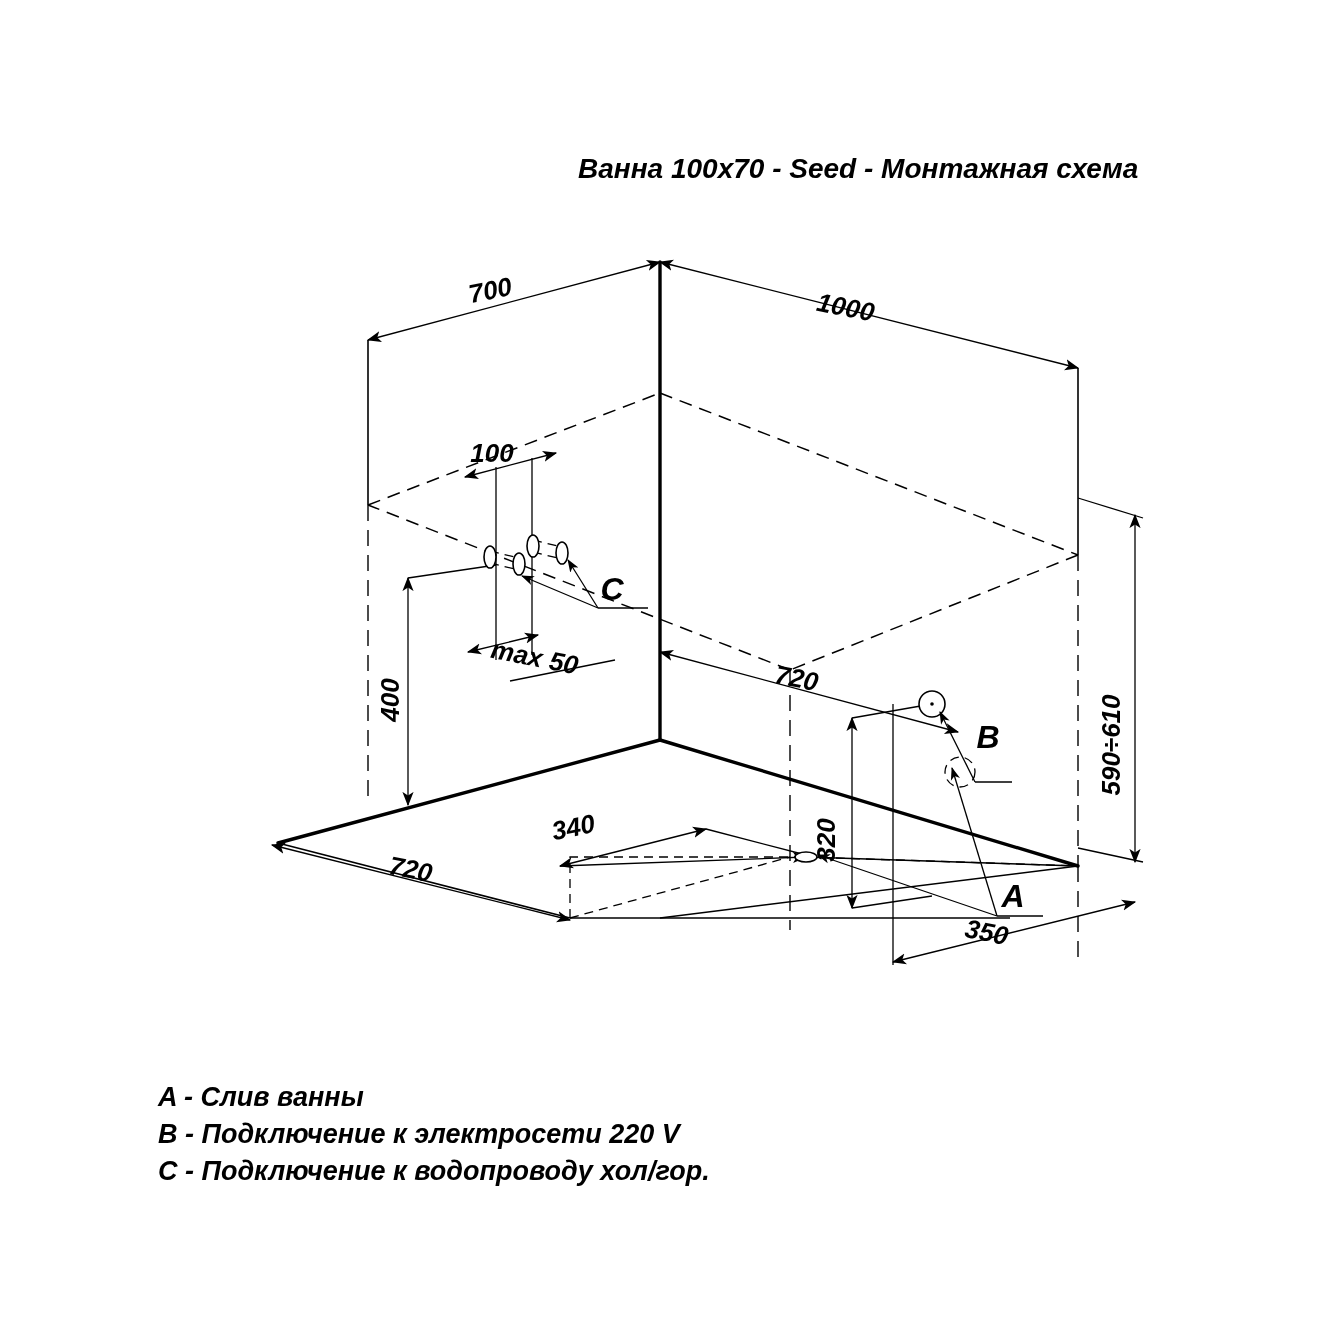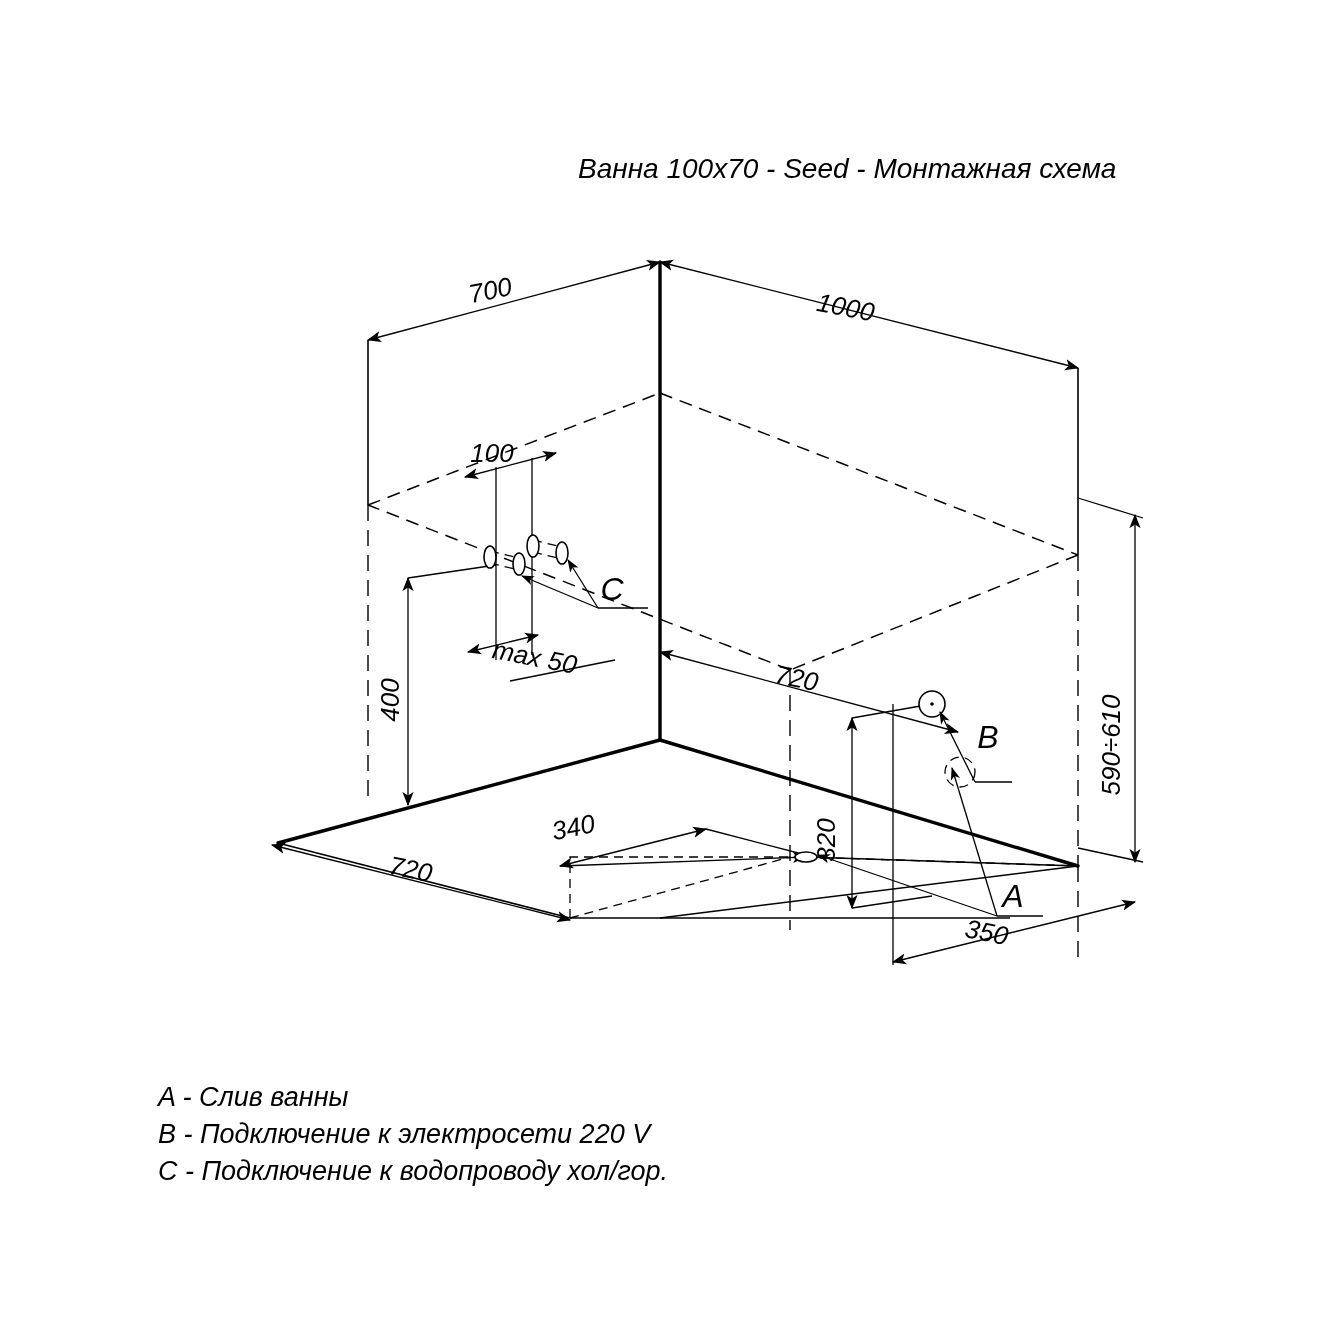--- a/index.html
+++ b/index.html
@@ -13,20 +13,21 @@
     height: 1333px;
     font-family: "Liberation Sans", "DejaVu Sans", sans-serif;
     overflow: hidden;
     position: relative;
   }
   #drawing-root {
     position: absolute;
     left: 0; top: 0;
     width: 1333px;
     height: 1276px;
+    font-weight: bold;
   }
   svg.canvas {
     position: absolute;
     left: 0; top: 0;
     width: 1333px;
     height: 1333px;
     display: block;
   }
   .dim-text {
     font-family: "Liberation Sans", "DejaVu Sans", sans-serif;

